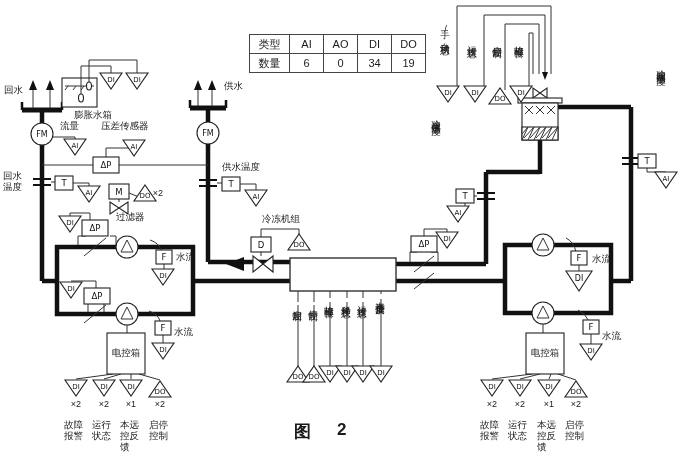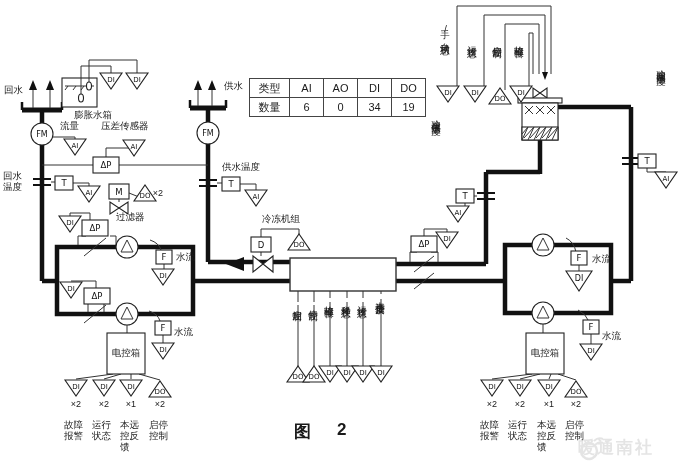--- a/index.html
+++ b/index.html
@@ -15,21 +15,21 @@
   .bl{font:8.5px "DejaVu Sans",sans-serif;text-anchor:middle;fill:#111;}
   .solid{fill:#111;stroke:none;}
   .flg{stroke:#111;stroke-width:2;}
   .lb{position:absolute;font-size:9.5px;line-height:11px;white-space:nowrap;}
   .lb2{white-space:normal;width:24px;}
   .vt{writing-mode:vertical-rl;text-orientation:upright;letter-spacing:1px;}
   .wbg{background:#fff;}
   .ec{position:absolute;width:38px;text-align:center;font-size:9.5px;}
   .ch{position:absolute;width:106px;text-align:center;font-size:11px;font-weight:600;}
   .cnt{position:absolute;width:16px;text-align:center;font-size:9px;}
-  table.io{position:absolute;left:249px;top:34px;border-collapse:collapse;font-size:11px;margin-top:44px;}
+  table.io{position:absolute;left:249px;top:34px;border-collapse:collapse;font-size:11px;}
   table.io td{border:1px solid #444;width:33px;height:18px;text-align:center;padding:0;}
   table.io td.h{width:39px;}
   .cap{position:absolute;left:294px;top:420px;display:flex;gap:26px;font-size:17px;font-weight:bold;}
   .wm{position:absolute;left:578px;top:436px;display:flex;align-items:center;gap:4px;opacity:.55;}
   .wm .txt{font-size:17px;font-weight:bold;color:#cfcfcf;letter-spacing:2px;}
 </style>
 </head>
 <body>
 
 <div id="stage">
@@ -507,22 +507,14 @@
   <div class="lb lb2" style="left:480px;top:419px">故障报警</div>
   <div class="lb lb2" style="left:508px;top:419px">运行状态</div>
   <div class="lb lb2" style="left:537px;top:419px">本远控反馈</div>
   <div class="lb lb2" style="left:565px;top:419px">启停控制</div>
 
   <div class="cap">
     <span>图</span>
     <span>2</span>
   </div>
 
-  <div class="wm">
-    <svg width="26" height="26" viewBox="0 0 26 26">
-      <circle cx="11" cy="15" r="8" fill="none" stroke="#cfcfcf" stroke-width="2.5"></circle>
-      <path d="M17,9 Q21,5 25,7" fill="none" stroke="#cfcfcf" stroke-width="2"></path>
-      <path d="M16,5 Q20,1 25,3" fill="none" stroke="#cfcfcf" stroke-width="2"></path>
-    </svg>
-    <span class="txt">暖通南社</span>
-  </div>
 
 </div>
 
 </body></html>

